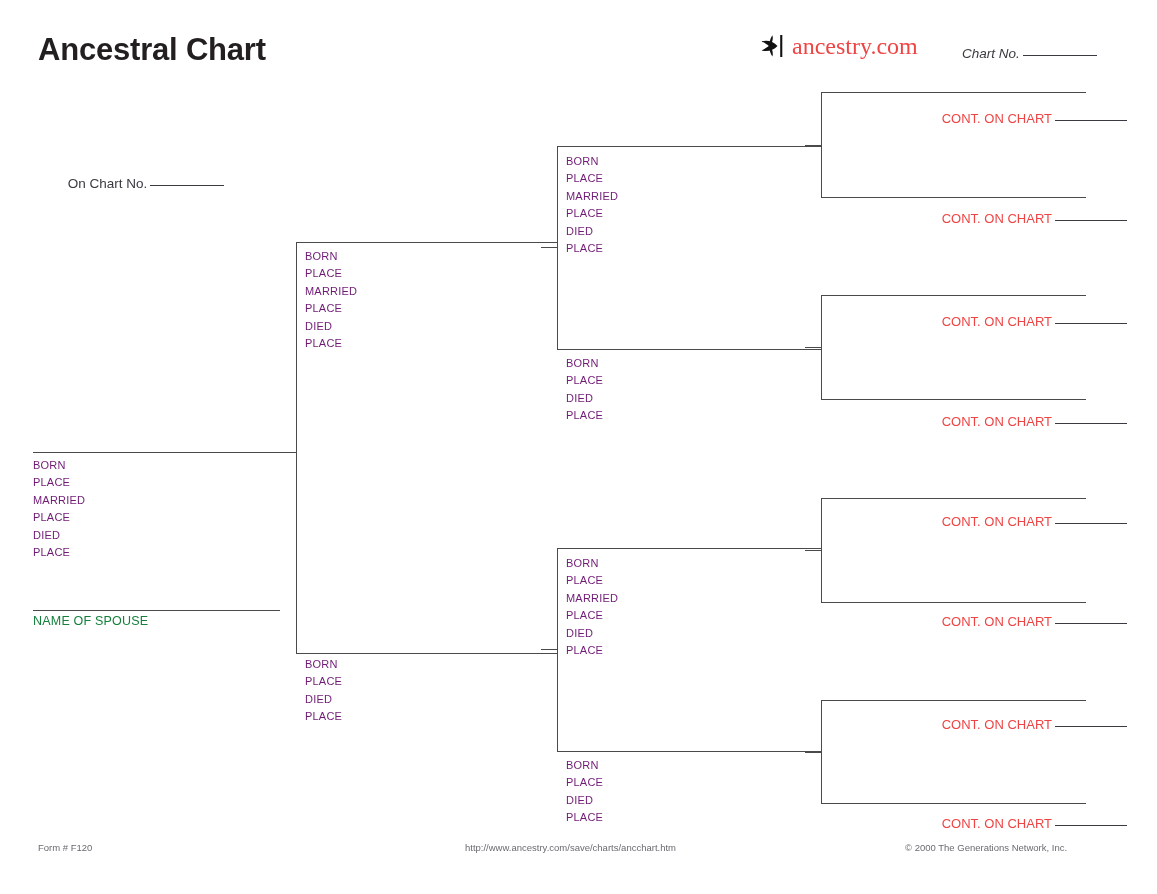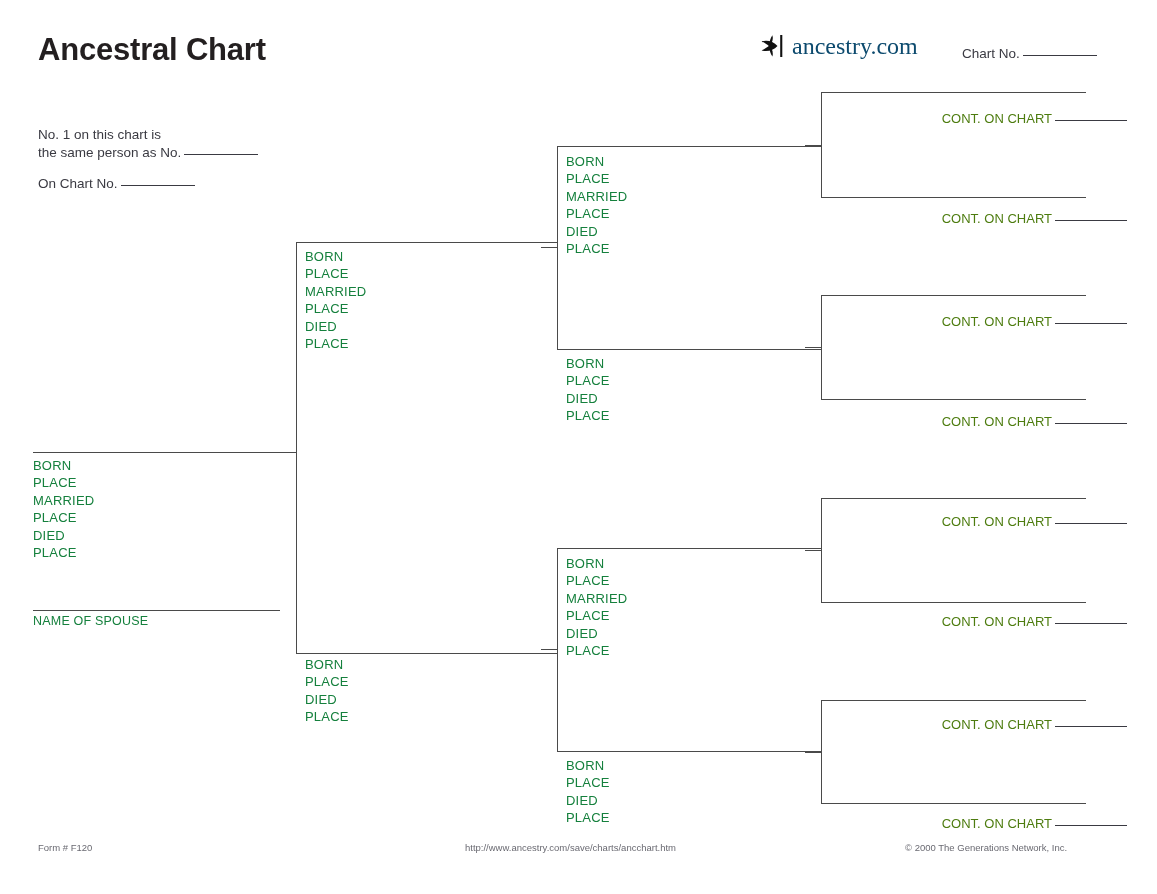--- a/index.html
+++ b/index.html
@@ -38,31 +38,32 @@
     height: 30px;
   }
   .brand-mark {
     display: block;
     width: 34px;
     height: 24px;
   }
   .brand-text {
     font-family: "Liberation Serif", serif;
     font-size: 24px;
-    color: #0c4a6e;
+    color: #ef4444;
     margin-left: 1px;
     line-height: 1;
   }
   .chart-no {
     position: absolute;
     left: 962px;
     top: 45px;
     font-size: 13.5px;
     color: #3a3a42;
     white-space: nowrap;
+    font-style: italic;
   }
   .blank-line {
     display: inline-block;
     border-bottom: 1px solid #3a3a42;
     width: 74px;
     margin-left: 3px;
     vertical-align: 2px;
     height: 10px;
   }
 
@@ -75,61 +76,61 @@
     line-height: 18px;
     color: #3a3a42;
     white-space: nowrap;
   }
   .note-line2 { white-space: nowrap; }
   .note-onchart {
     position: absolute;
     left: 38px;
     top: 175px;
     width: 216px;
-    text-align: left;
+    text-align: center;
     font-size: 13.5px;
     color: #3a3a42;
     white-space: nowrap;
   }
 
   
   .hrule {
     position: absolute;
     height: 0;
     border-top: 1px solid #4a4a4a;
   }
   .vrule {
     position: absolute;
     width: 0;
     border-left: 1px solid #4a4a4a;
   }
 
   
   .fields {
     position: absolute;
-    font-size: 13px;
+    font-size: 11px;
     line-height: 17.4px;
-    color: #15803d;
+    color: #701a75;
     letter-spacing: 0.2px;
   }
   .fields div { white-space: nowrap; }
 
   .spouse-label {
     position: absolute;
     font-size: 12.5px;
     color: #15803d;
     letter-spacing: 0.2px;
     white-space: nowrap;
   }
 
   
   .cont {
     position: absolute;
     font-size: 13px;
-    color: #4d7c0f;
+    color: #ef4444;
     white-space: nowrap;
     text-align: right;
   }
   .cont .blank-line { width: 72px; }
 
   
   .footer-item {
     position: absolute;
     top: 842px;
     font-size: 9.5px;
@@ -159,24 +160,20 @@
         <rect x="23.2" y="1.0" width="2.1" height="22" fill="#111111"></rect>
       </svg>
     </span>
     <span class="brand-text">ancestry.com</span>
   </div>
 
   <div class="chart-no">
     <span>Chart No.</span><span class="blank-line"></span>
   </div>
 
-  <div class="note">
-    <div class="note-line1">No. 1 on this chart is</div>
-    <div class="note-line2"><span>the same person as No.</span><span class="blank-line"></span></div>
-  </div>
   <div class="note-onchart">
     <span>On Chart No.</span><span class="blank-line"></span>
   </div>
 
   <div class="hrule" style="left:33px; top:452px; width:263px;"></div>
   <div class="fields" style="left:33px; top:457px;">
     <div>BORN</div>
     <div>PLACE</div>
     <div>MARRIED</div>
     <div>PLACE</div>

